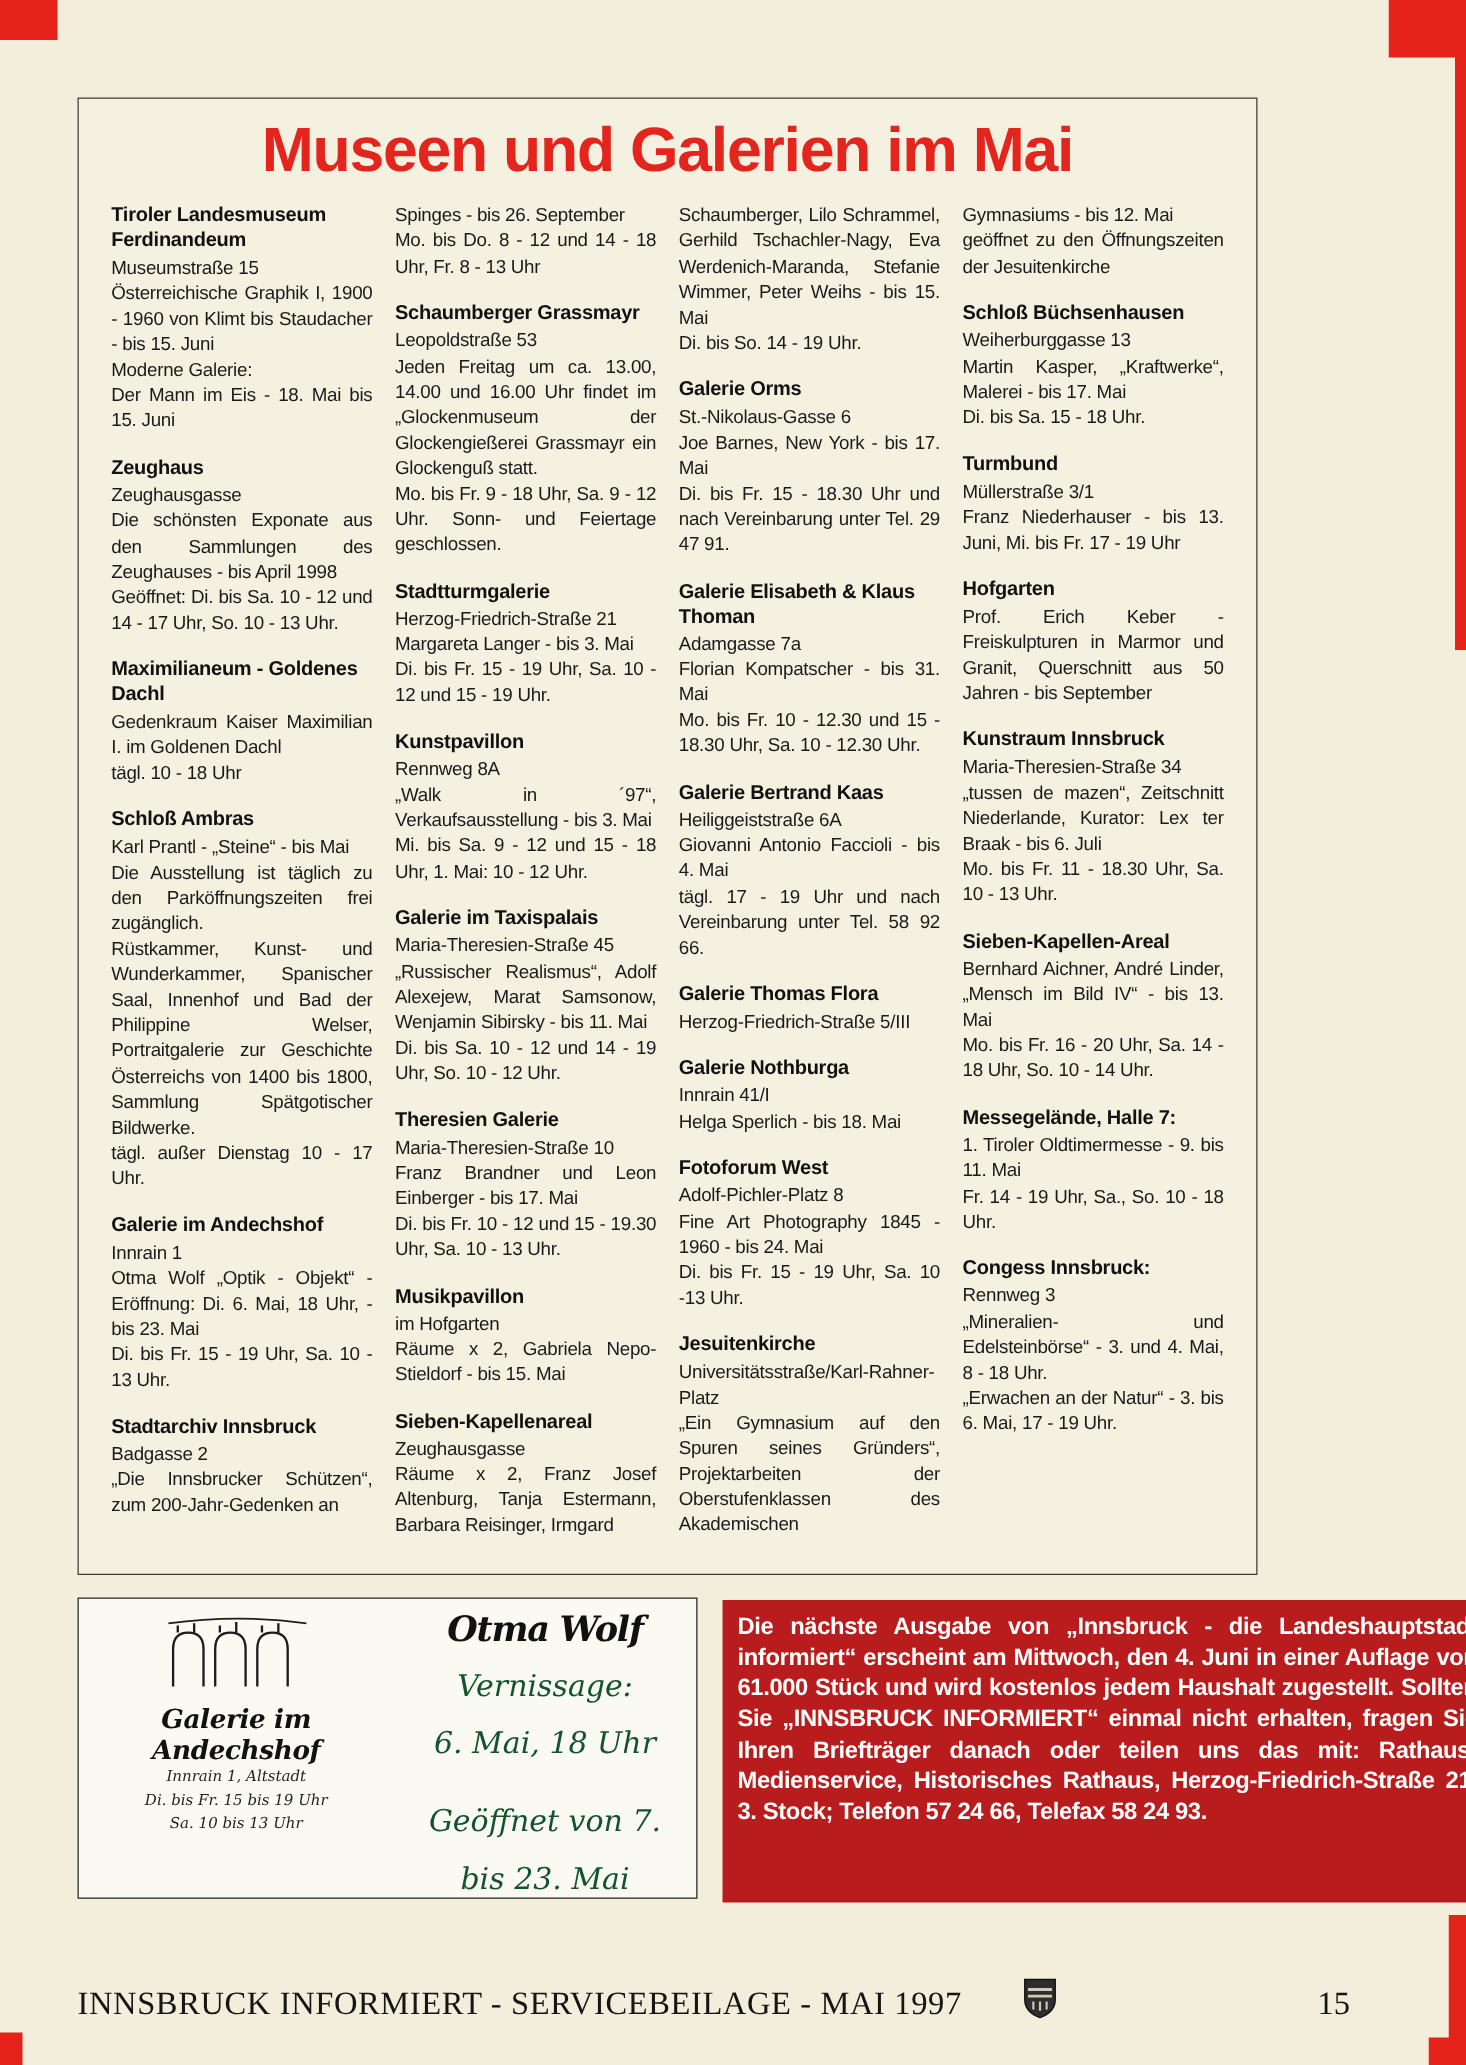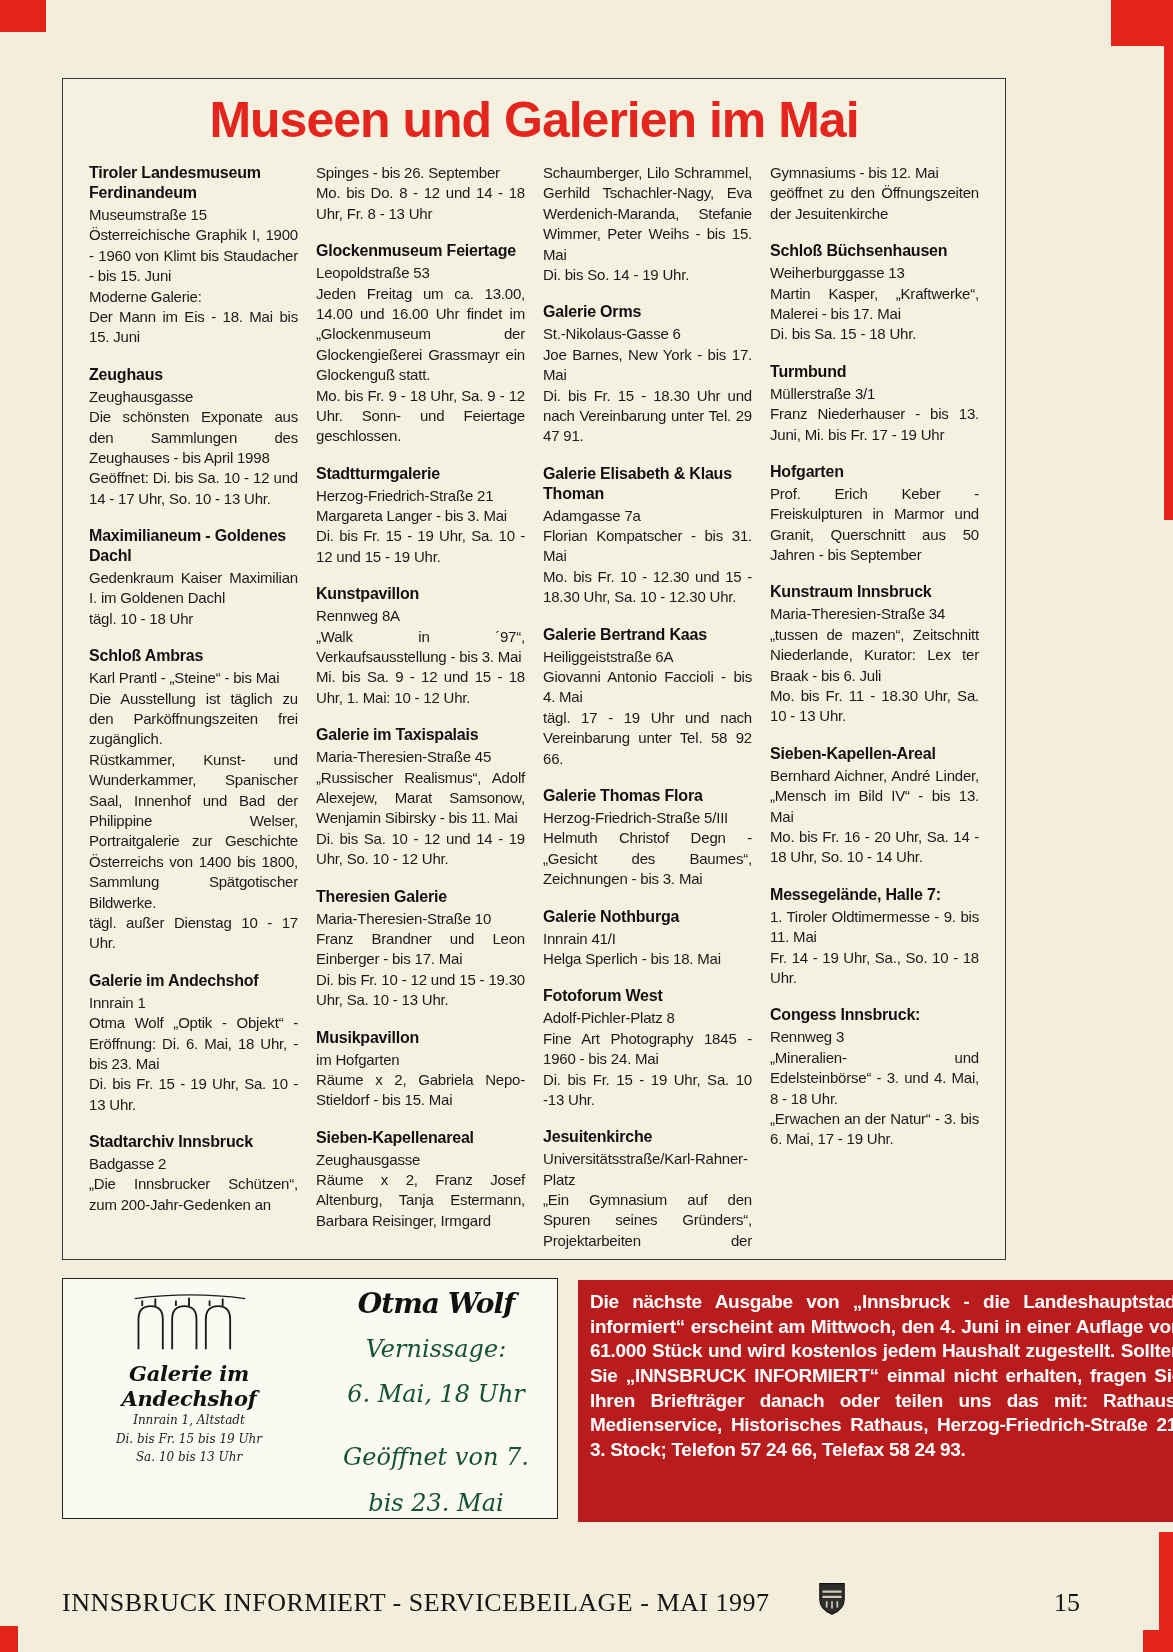--- a/index.html
+++ b/index.html
@@ -168,21 +168,21 @@
             <p>Badgasse 2</p>
             <p>„Die Innsbrucker Schützen“, zum 200-Jahr-Gedenken an</p>
           </div>
         </div>
         <div class="col">
           <div class="block">
             <p>Spinges - bis 26. September</p>
             <p>Mo. bis Do. 8 - 12 und 14 - 18 Uhr, Fr. 8 - 13 Uhr</p>
           </div>
           <div class="block">
-            <h3>Glockenmuseum Feiertage</h3>
+            <h3>Schaumberger Grassmayr</h3>
             <p>Leopoldstraße 53</p>
             <p>Jeden Freitag um ca. 13.00, 14.00 und 16.00 Uhr findet im „Glockenmuseum der Glockengießerei Grassmayr ein Glockenguß statt.</p>
             <p>Mo. bis Fr. 9 - 18 Uhr, Sa. 9 - 12 Uhr. Sonn- und Feiertage geschlossen.</p>
           </div>
           <div class="block">
             <h3>Stadtturmgalerie</h3>
             <p>Herzog-Friedrich-Straße 21</p>
             <p>Margareta Langer - bis 3. Mai</p>
             <p>Di. bis Fr. 15 - 19 Uhr, Sa. 10 - 12 und 15 - 19 Uhr.</p>
           </div>
@@ -234,21 +234,20 @@
           </div>
           <div class="block">
             <h3>Galerie Bertrand Kaas</h3>
             <p>Heiliggeiststraße 6A</p>
             <p>Giovanni Antonio Faccioli - bis 4. Mai</p>
             <p>tägl. 17 - 19 Uhr und nach Vereinbarung unter Tel. 58 92 66.</p>
           </div>
           <div class="block">
             <h3>Galerie Thomas Flora</h3>
             <p>Herzog-Friedrich-Straße 5/III</p>
-            <p>Helmuth Christof Degn - „Gesicht des Baumes“, Zeichnungen - bis 3. Mai</p>
           </div>
           <div class="block">
             <h3>Galerie Nothburga</h3>
             <p>Innrain 41/I</p>
             <p>Helga Sperlich - bis 18. Mai</p>
           </div>
           <div class="block">
             <h3>Fotoforum West</h3>
             <p>Adolf-Pichler-Platz 8</p>
             <p>Fine Art Photography 1845 - 1960 - bis 24. Mai</p>

